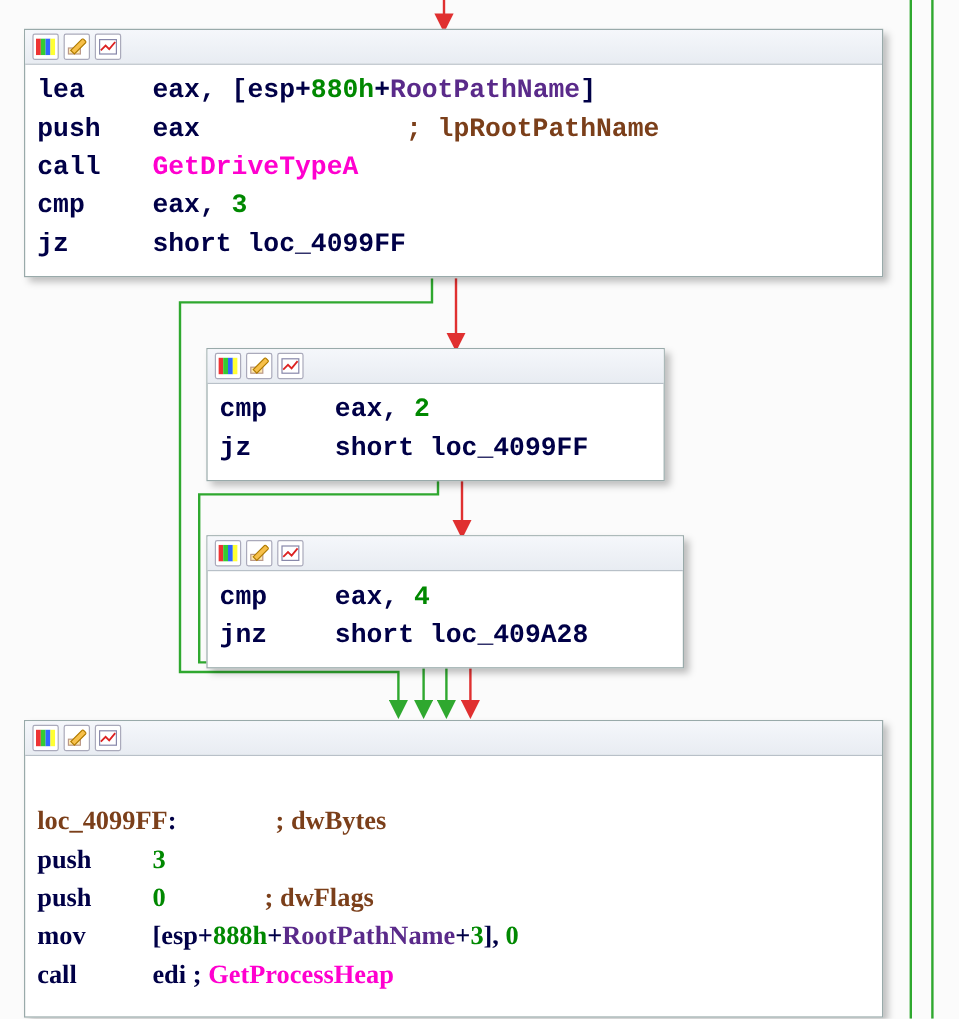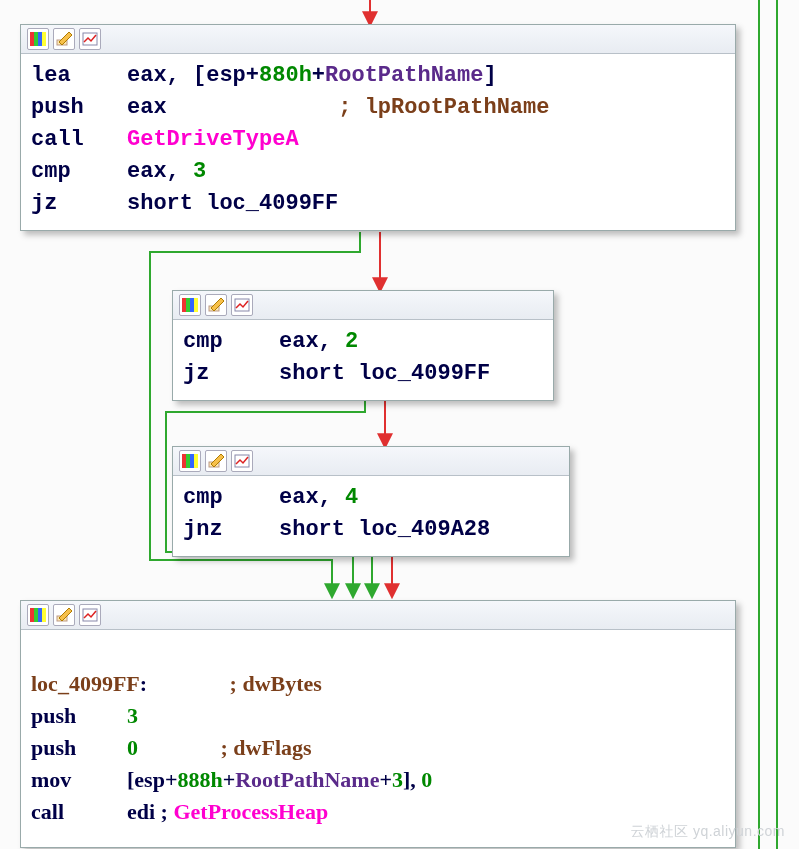--- a/index.html
+++ b/index.html
@@ -162,14 +162,13 @@
         </span>
     </div>
     <div class="body">
 <span class="lbl">loc_4099FF</span><span class="reg">:               </span><span class="cmt">; dwBytes</span>
 <span class="mn">push</span><span class="num">3</span>
 <span class="mn">push</span><span class="num">0</span><span class="reg">               </span><span class="cmt">; dwFlags</span>
 <span class="mn">mov</span><span class="reg">[esp+</span><span class="num">888h</span><span class="reg">+</span><span class="vio">RootPathName</span><span class="reg">+</span><span class="num">3</span><span class="reg">], </span><span class="num">0</span>
 <span class="mn">call</span><span class="reg">edi ; </span><span class="api">GetProcessHeap</span></div>
   </div>
 
-  <div class="watermark">云栖社区 yq.aliyun.com</div>
 </div>
 
 </body></html>

